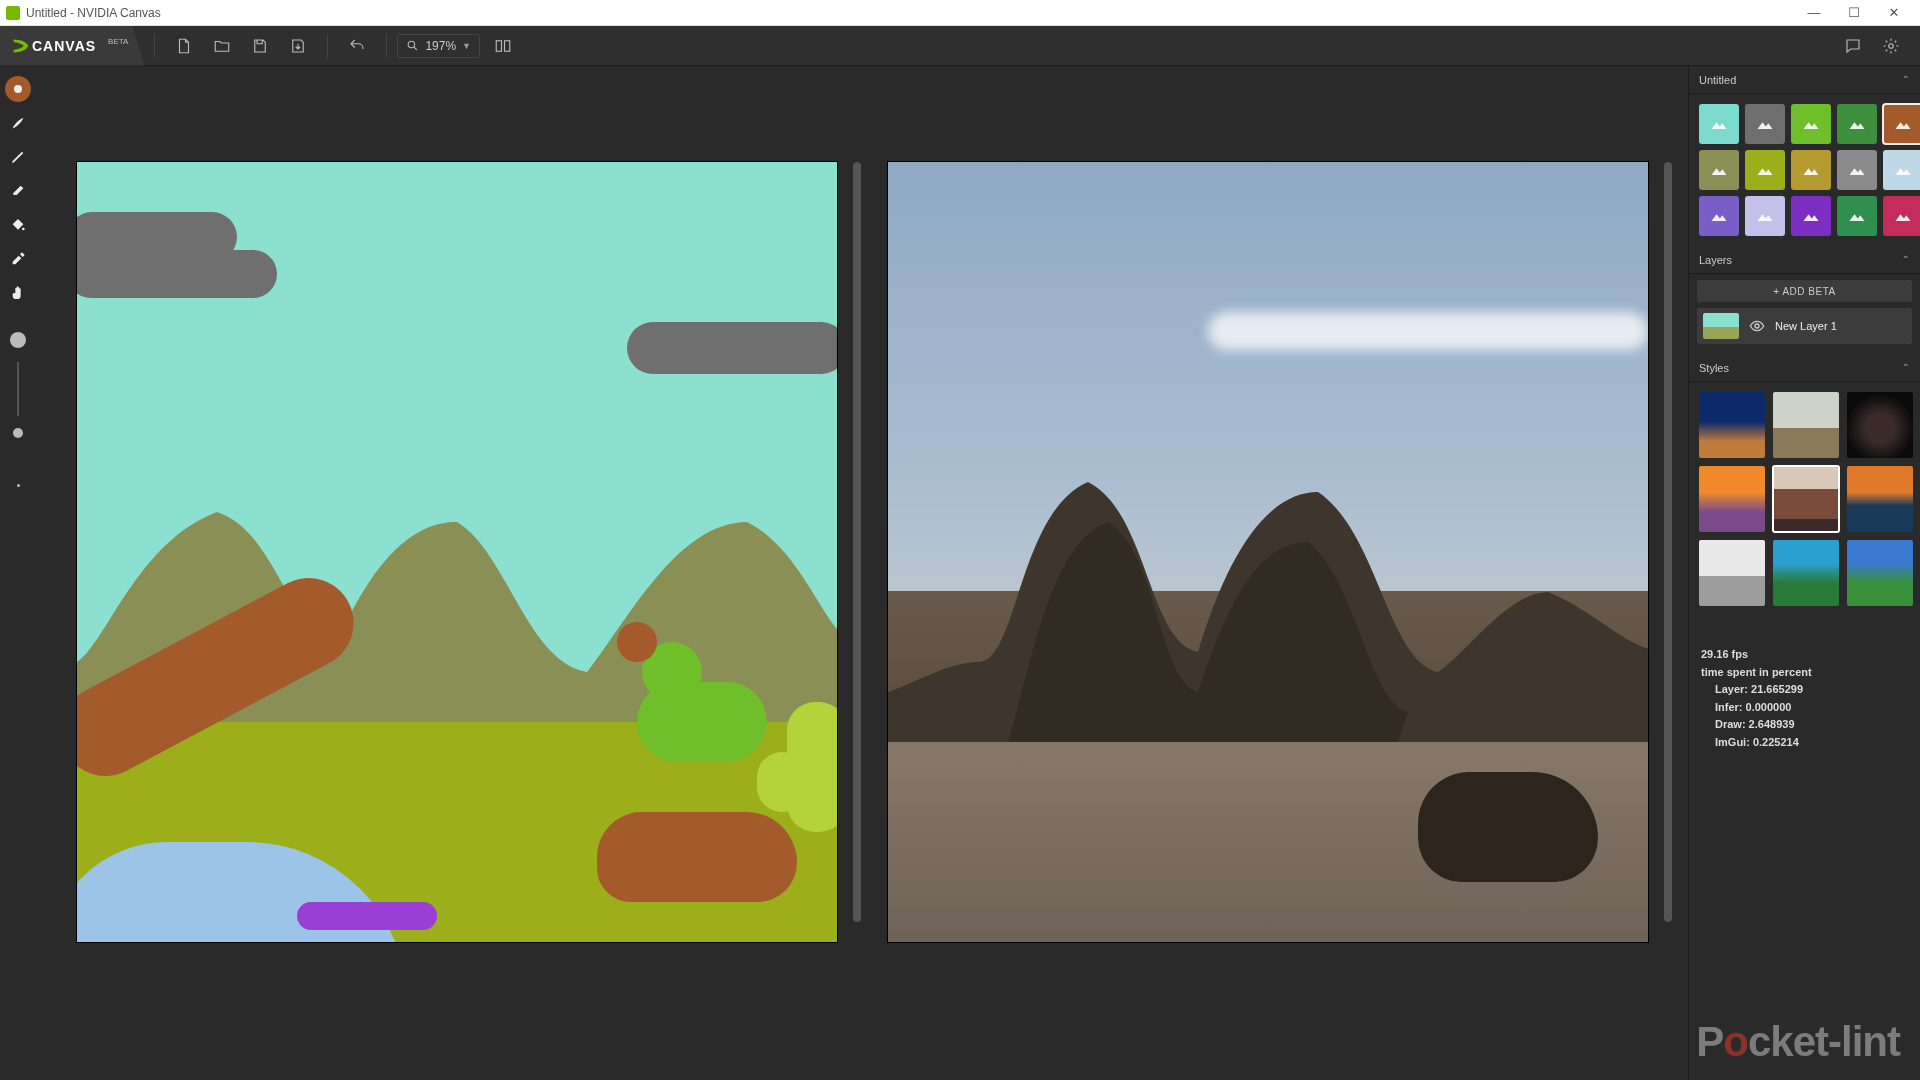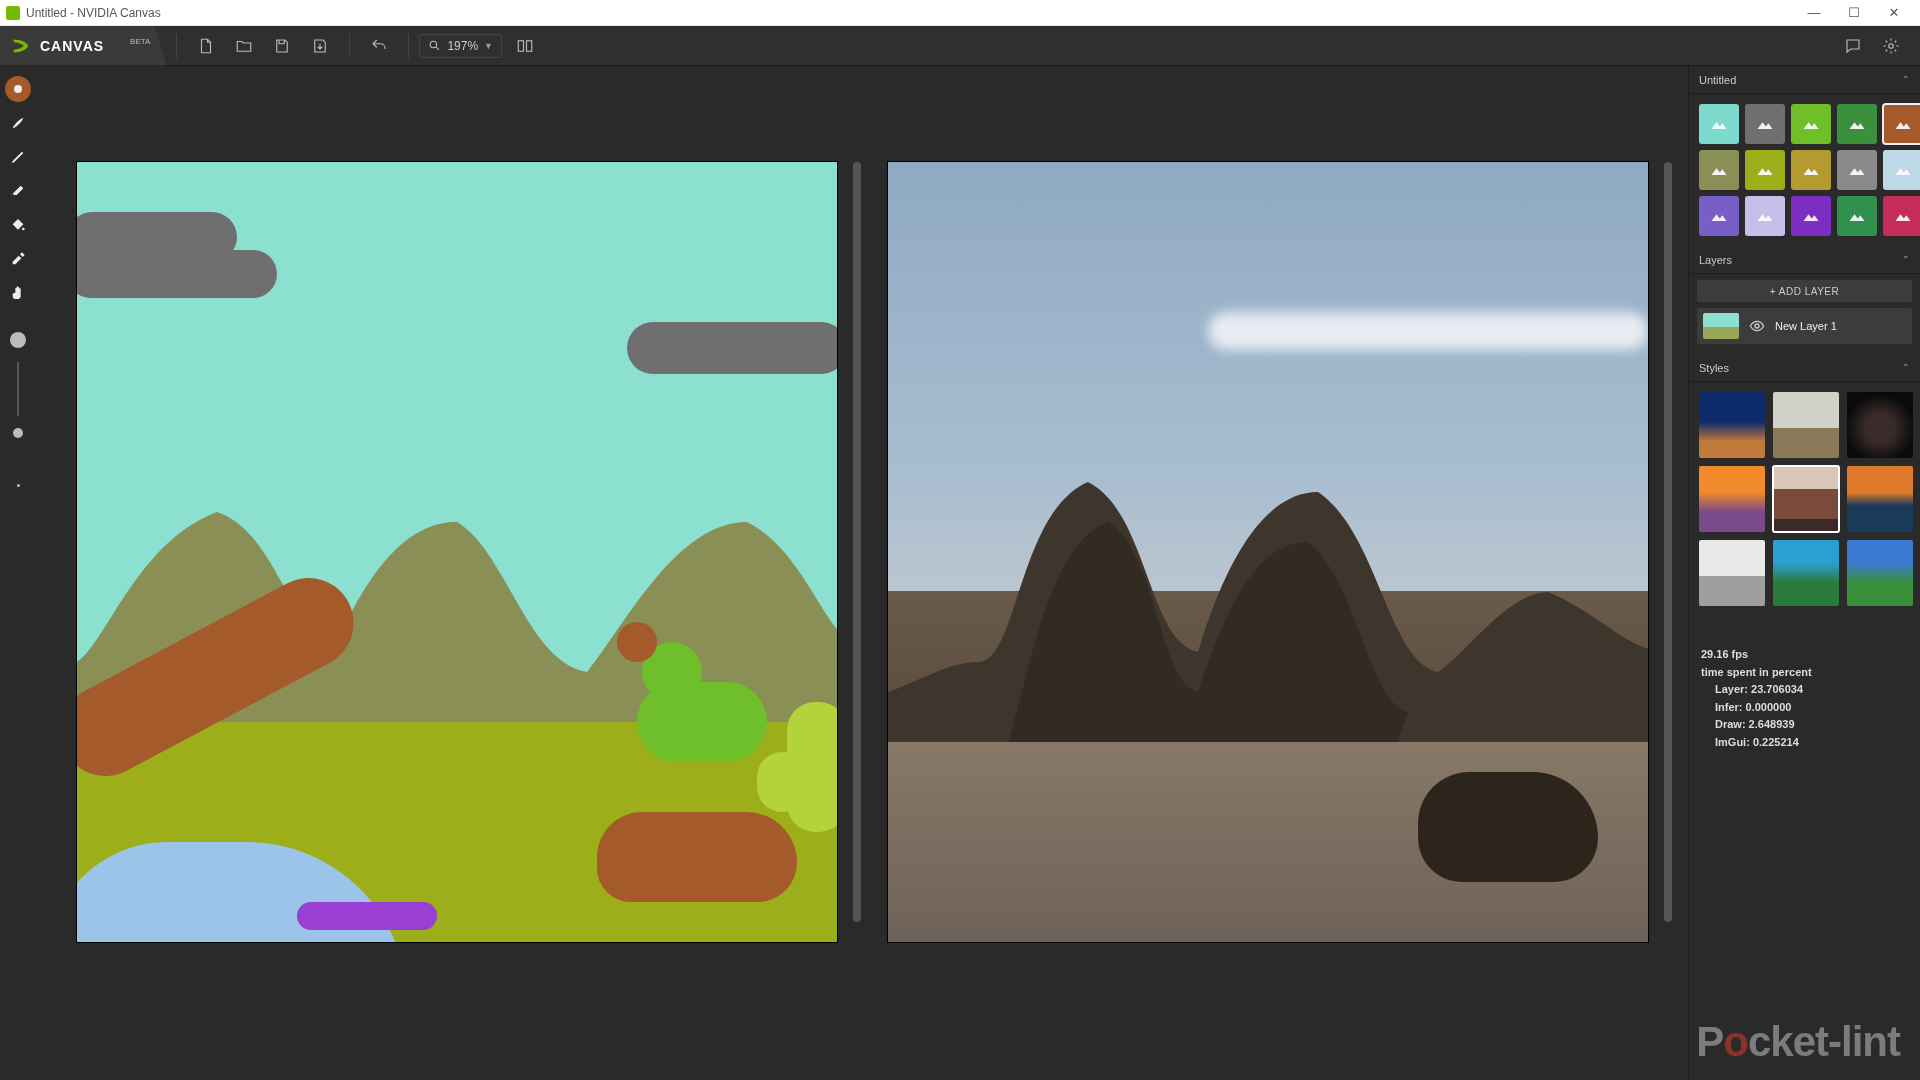--- a/index.html
+++ b/index.html
@@ -6,24 +6,24 @@
 html, body { width: 1920px; height: 1080px; overflow: hidden; background: #2a2a2a; color: #ddd; }
 
 
 .titlebar { height: 26px; background: #ffffff; display: flex; align-items: center; padding: 0 6px; color: #555; font-size: 12px; border-bottom: 1px solid #e6e6e6; }
 .titlebar .app-icon { width: 14px; height: 14px; background: #76b900; border-radius: 2px; margin-right: 6px; }
 .titlebar .spacer { flex: 1; }
 .titlebar .win-btn { width: 40px; text-align: center; color: #555; font-size: 13px; }
 
 
 .topbar { height: 40px; background: #2f2f2f; display: flex; align-items: center; padding-left: 0; border-bottom: 1px solid #1a1a1a; }
-.brand { height: 40px; background: #3a3a3a; padding: 0 16px 0 10px; display: flex; align-items: center; gap: 8px; clip-path: polygon(0 0, calc(100% - 12px) 0, 100% 100%, 0 100%); }
+.brand { height: 40px; background: #3a3a3a; padding: 0 16px 0 10px; display: flex; align-items: center; clip-path: polygon(0 0, calc(100% - 12px) 0, 100% 100%, 0 100%); }
 .brand svg { width: 22px; height: 22px; fill: #76b900; }
 .brand-text { font-size: 14px; letter-spacing: 1px; font-weight: 600; color: #fff; }
-.brand-beta { font-size: 8px; color: #bbb; margin-left: 18px; position: relative; top: -4px; letter-spacing: 0; }
+.brand-beta { font-size: 8px; color: #bbb; margin-left: 12px; position: relative; top: -4px; letter-spacing: 0; }
 .topbar .sep { width: 1px; height: 24px; background: #444; margin: 0 10px; }
 .topbar .tbtn { width: 26px; height: 26px; display: flex; align-items: center; justify-content: center; color: #ccc; margin: 0 6px; cursor: pointer; }
 .topbar .tbtn svg { width: 18px; height: 18px; stroke: #bbb; fill: none; stroke-width: 1.5; }
 .zoom-box { display: flex; align-items: center; gap: 6px; color: #ccc; font-size: 12px; padding: 0 8px; border: 1px solid #444; height: 24px; border-radius: 2px; }
 .topbar .right { margin-left: auto; display: flex; align-items: center; padding-right: 10px; }
 
 
 .main { display: flex; height: calc(1080px - 26px - 40px); }
 
 
@@ -338,21 +338,21 @@
           <svg viewBox="0 0 24 24">
             <path d="M3 18l6-8 4 5 3-4 5 7z"></path>
           </svg>
         </div>
       </div>
 
     <div class="panel-hdr">
       <span>Layers</span>
       <span class="chev">⌃</span>
     </div>
-    <div class="add-layer">+ ADD LAYER</div>
+    <div class="add-layer">+ ADD BETA</div>
     <div class="layer-row">
       <div class="layer-thumb"></div>
       <svg class="layer-eye" viewBox="0 0 24 24" style="fill:none;stroke:#ccc;stroke-width:2">
           <path d="M2 12s4-7 10-7 10 7 10 7-4 7-10 7S2 12 2 12z"></path>
           <circle cx="12" cy="12" r="3"></circle>
         </svg>
       <span class="layer-name">New Layer 1</span>
     </div>
 
     <div class="panel-hdr">
@@ -367,21 +367,21 @@
         <div class="style sel" style="background: linear-gradient(rgb(217, 199, 184) 35%, rgb(122, 74, 58) 35%, rgb(122, 74, 58) 80%, rgb(58, 42, 42) 80%);"></div>
         <div class="style" style="background: linear-gradient(rgb(224, 122, 42) 40%, rgb(26, 58, 90) 60%);"></div>
         <div class="style" style="background: linear-gradient(rgb(232, 232, 232) 55%, rgb(158, 158, 158) 55%);"></div>
         <div class="style" style="background: linear-gradient(rgb(42, 160, 208) 35%, rgb(42, 122, 58) 65%);"></div>
         <div class="style" style="background: linear-gradient(rgb(58, 122, 208) 35%, rgb(58, 143, 58) 65%);"></div>
       </div>
 
     <div class="stats">
       <div class="line">29.16 fps</div>
       <div class="line">time spent in percent</div>
-      <div class="line ind">Layer: 23.706034</div>
+      <div class="line ind">Layer: 21.665299</div>
       <div class="line ind">Infer: 0.000000</div>
       <div class="line ind">Draw: 2.648939</div>
       <div class="line ind">ImGui: 0.225214</div>
     </div>
   </div>
 </div>
 
 <div class="watermark">
   <span>P</span><span class="o">o</span><span>cket-lint</span>
 </div>

